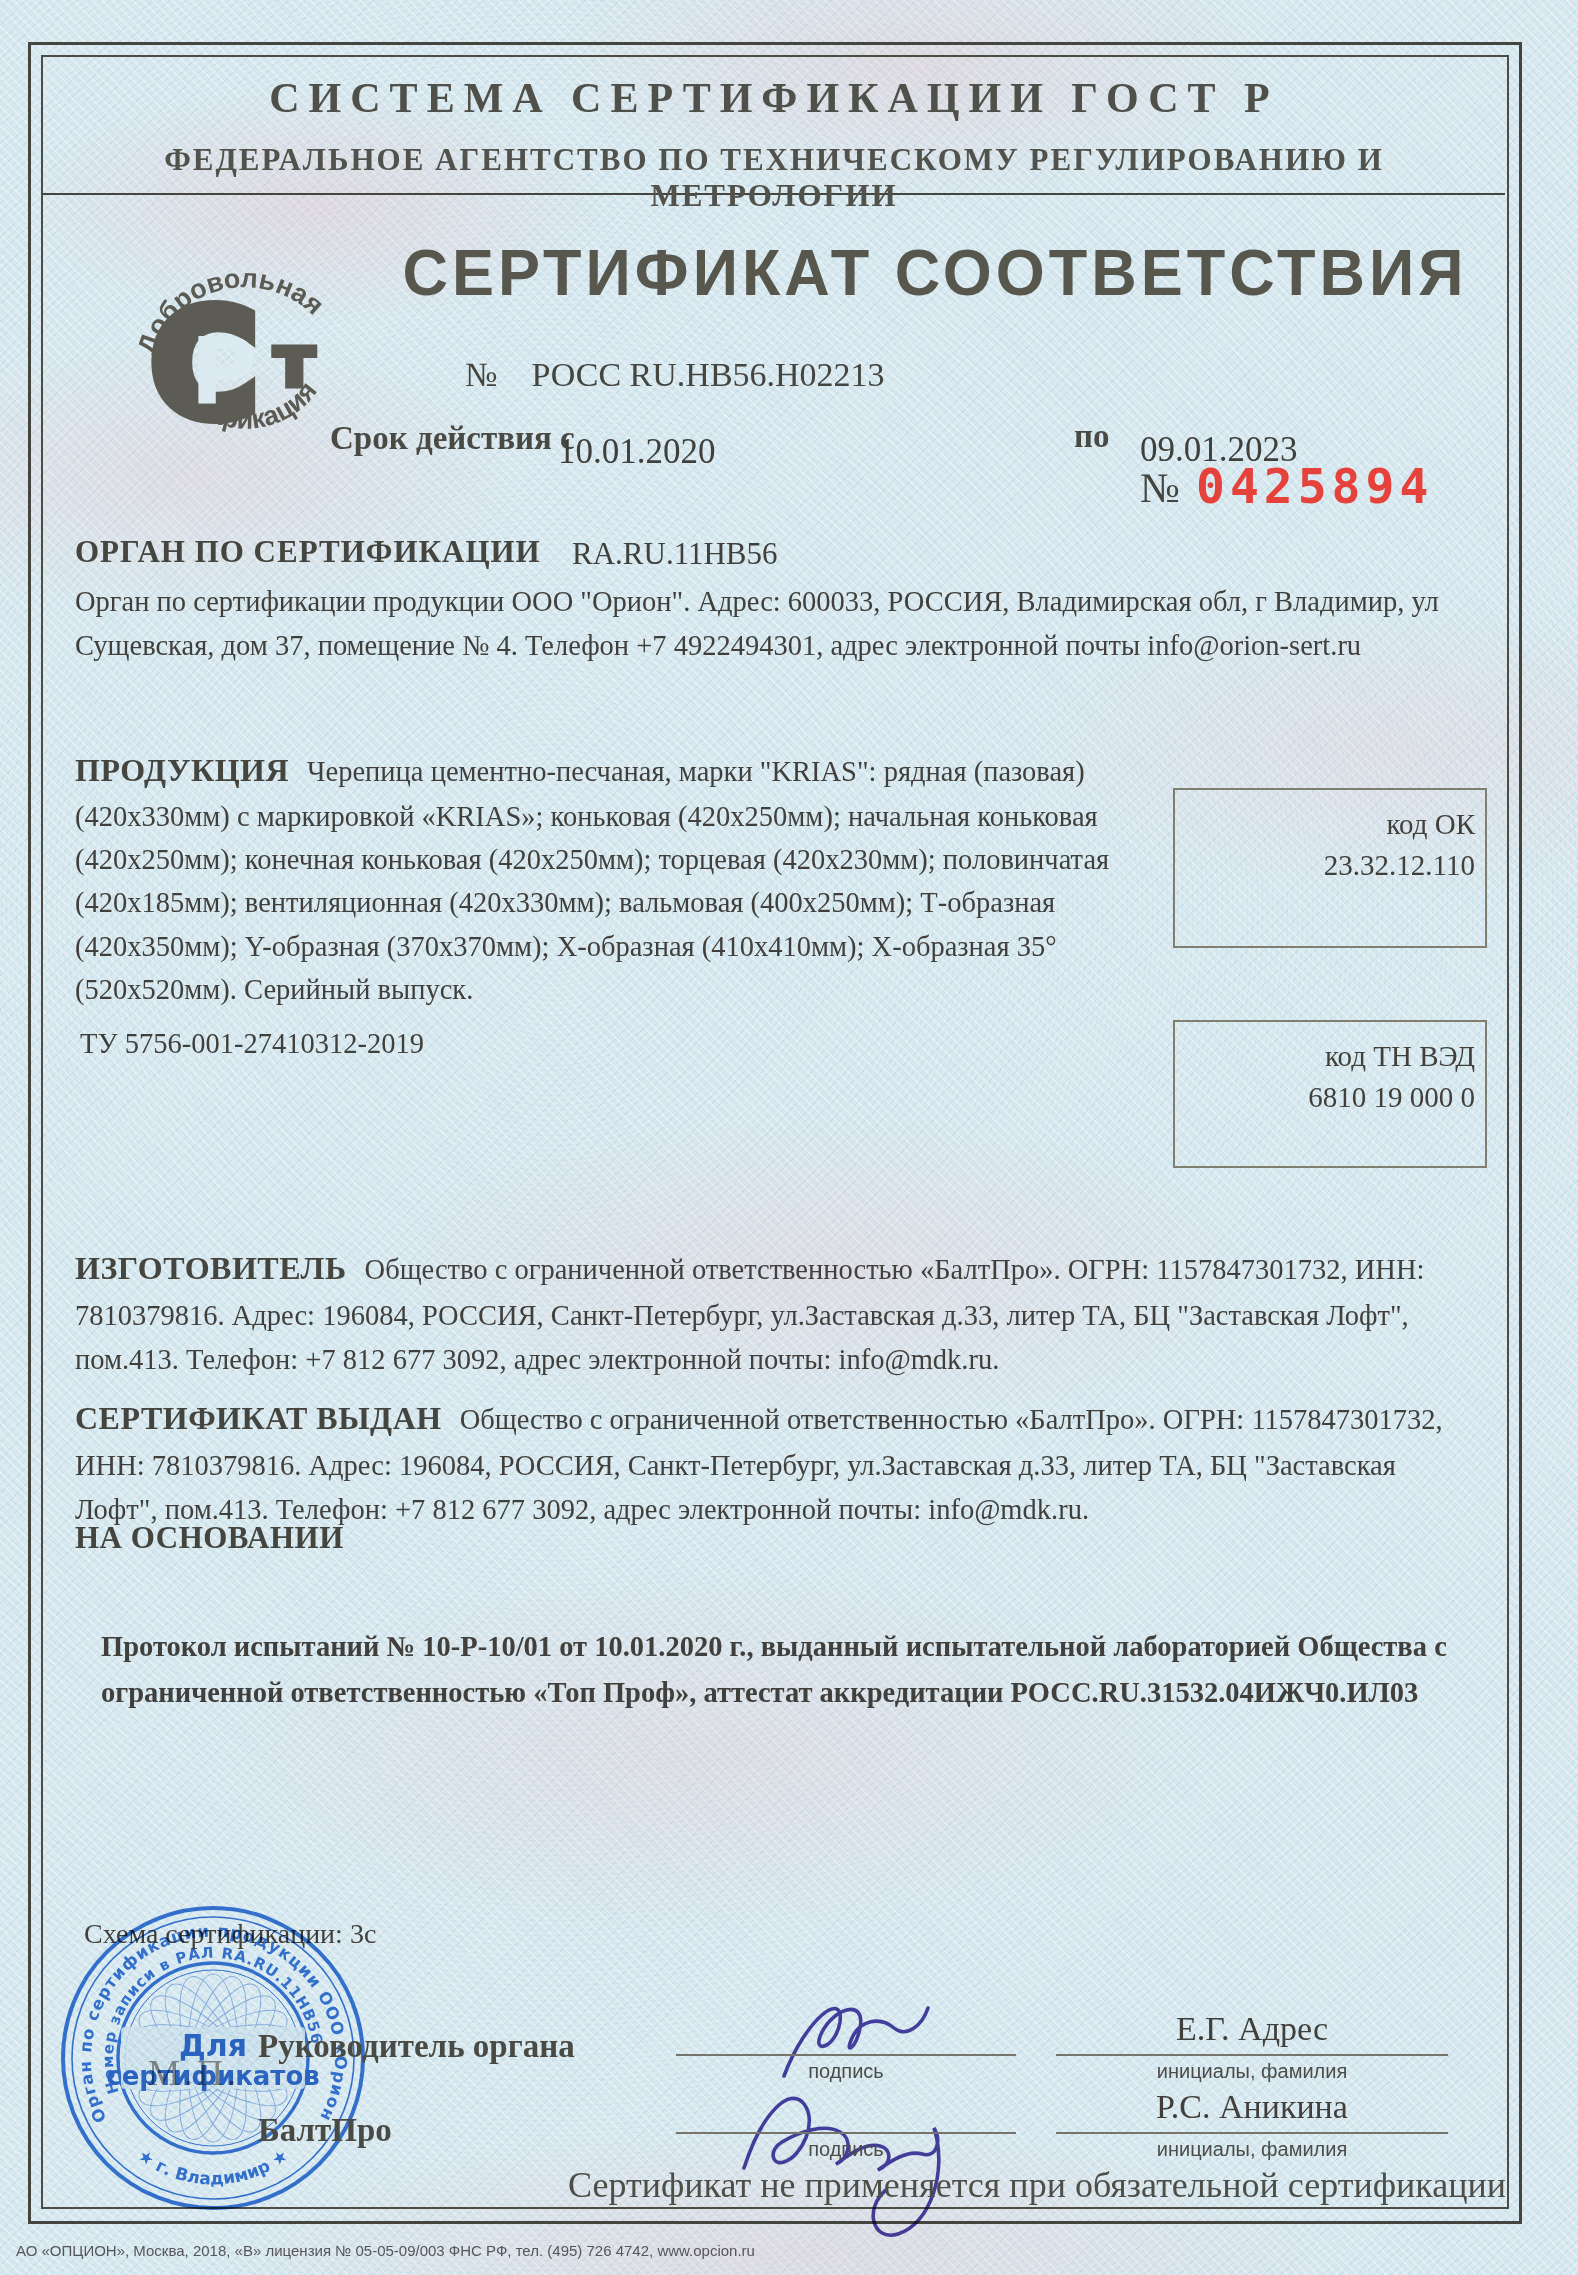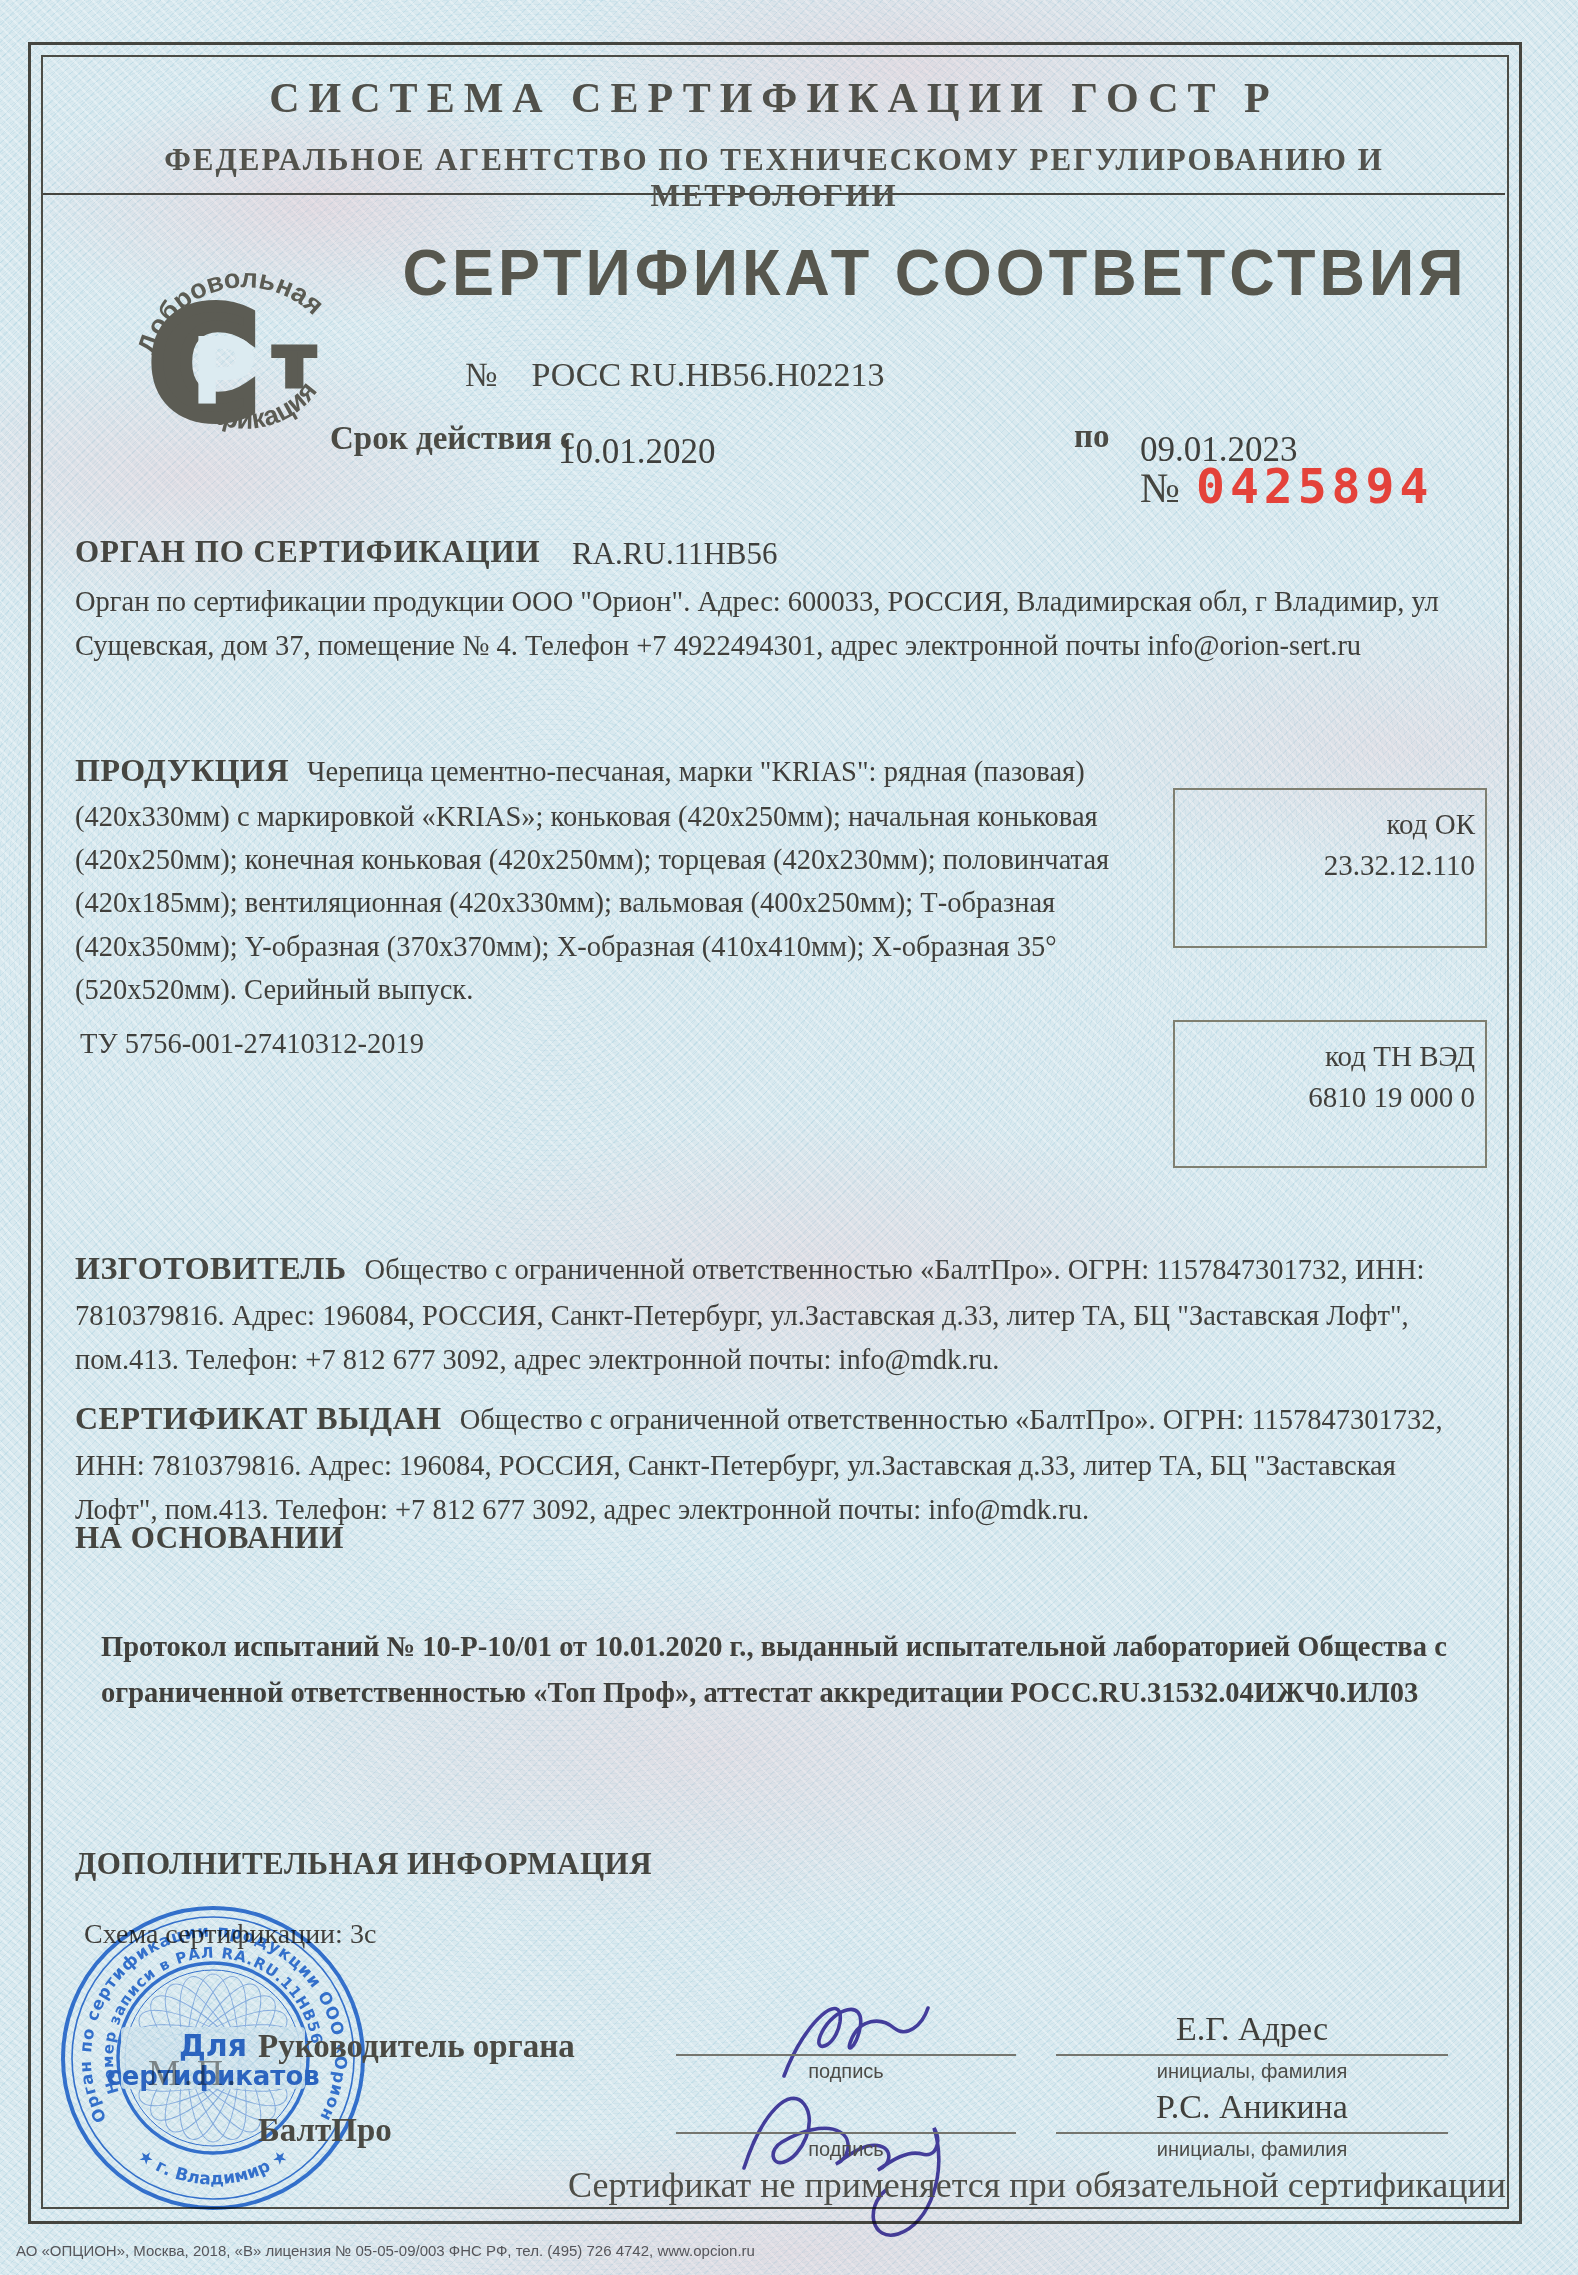--- a/index.html
+++ b/index.html
@@ -154,21 +154,20 @@
     <span class="sec-label">ИЗГОТОВИТЕЛЬ</span><span>Общество с ограниченной ответственностью «БалтПро». ОГРН: 1157847301732, ИНН: 7810379816. Адрес: 196084, РОССИЯ, Санкт-Петербург, ул.Заставская д.33, литер ТА, БЦ "Заставская Лофт", пом.413. Телефон: +7 812 677 3092, адрес электронной почты: info@mdk.ru.</span>
   </p>
 
   <p class="abs par issued-par">
     <span class="sec-label">СЕРТИФИКАТ ВЫДАН</span><span>Общество с ограниченной ответственностью «БалтПро». ОГРН: 1157847301732, ИНН: 7810379816. Адрес: 196084, РОССИЯ, Санкт-Петербург, ул.Заставская д.33, литер ТА, БЦ "Заставская Лофт", пом.413. Телефон: +7 812 677 3092, адрес электронной почты: info@mdk.ru.</span>
   </p>
 
   <div class="abs basis-label">НА ОСНОВАНИИ</div>
   <p class="abs par basis-text">Протокол испытаний № 10-Р-10/01 от 10.01.2020 г., выданный испытательной лабораторией Общества с ограниченной ответственностью «Топ Проф», аттестат аккредитации РОСС.RU.31532.04ИЖЧ0.ИЛ03</p>
 
-  <div class="abs extra-label">ДОПОЛНИТЕЛЬНАЯ ИНФОРМАЦИЯ</div>
   <div class="abs par extra-text">Схема сертификации: 3с</div>
 
   <div class="abs mp-mark">М.П.</div>
 
   <svg class="abs stamp-svg" width="330" height="330" viewBox="0 0 330 330">
     <defs>
       <path id="st-outer" d="M 59,226 A 122,122 0 1 1 271,226"></path>
       <path id="st-inner" d="M 71,199 A 100,100 0 1 1 259,199"></path>
       <path id="st-bottom" d="M 48,204 A 122,122 0 0 0 282,204"></path>
     </defs>

